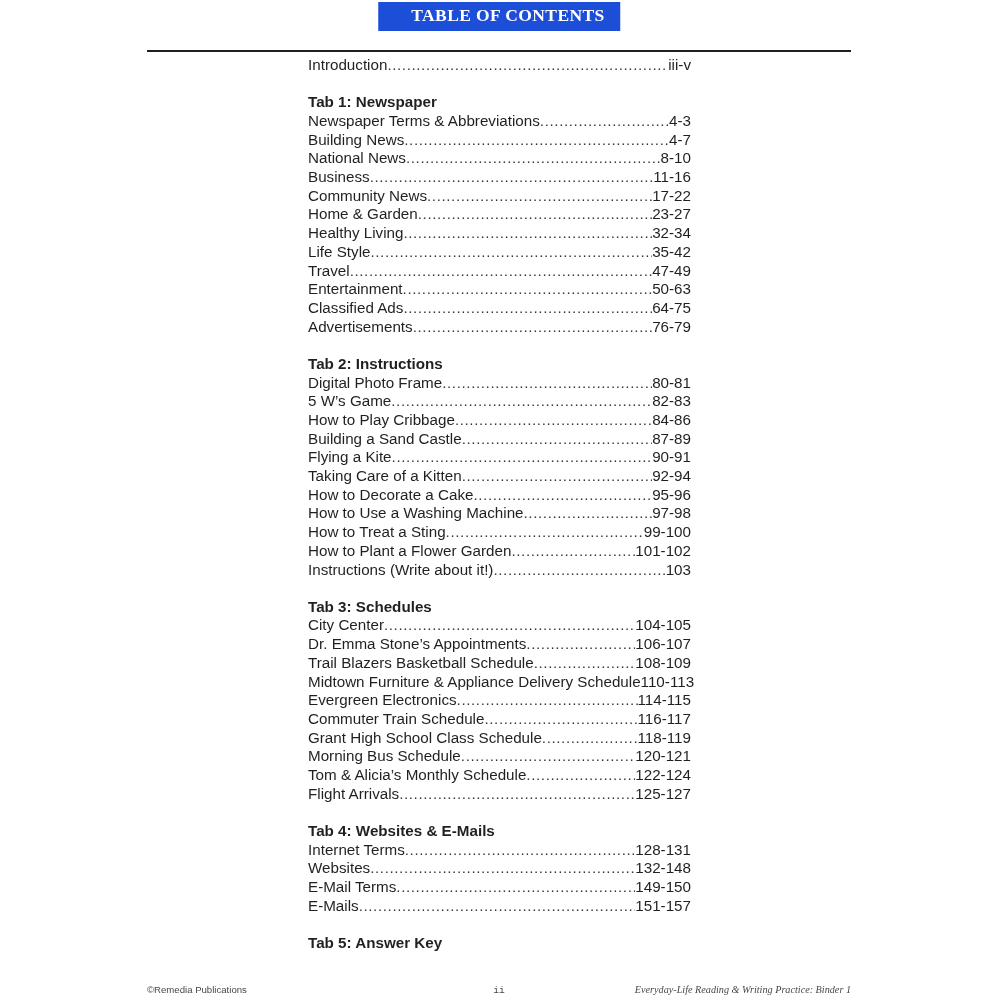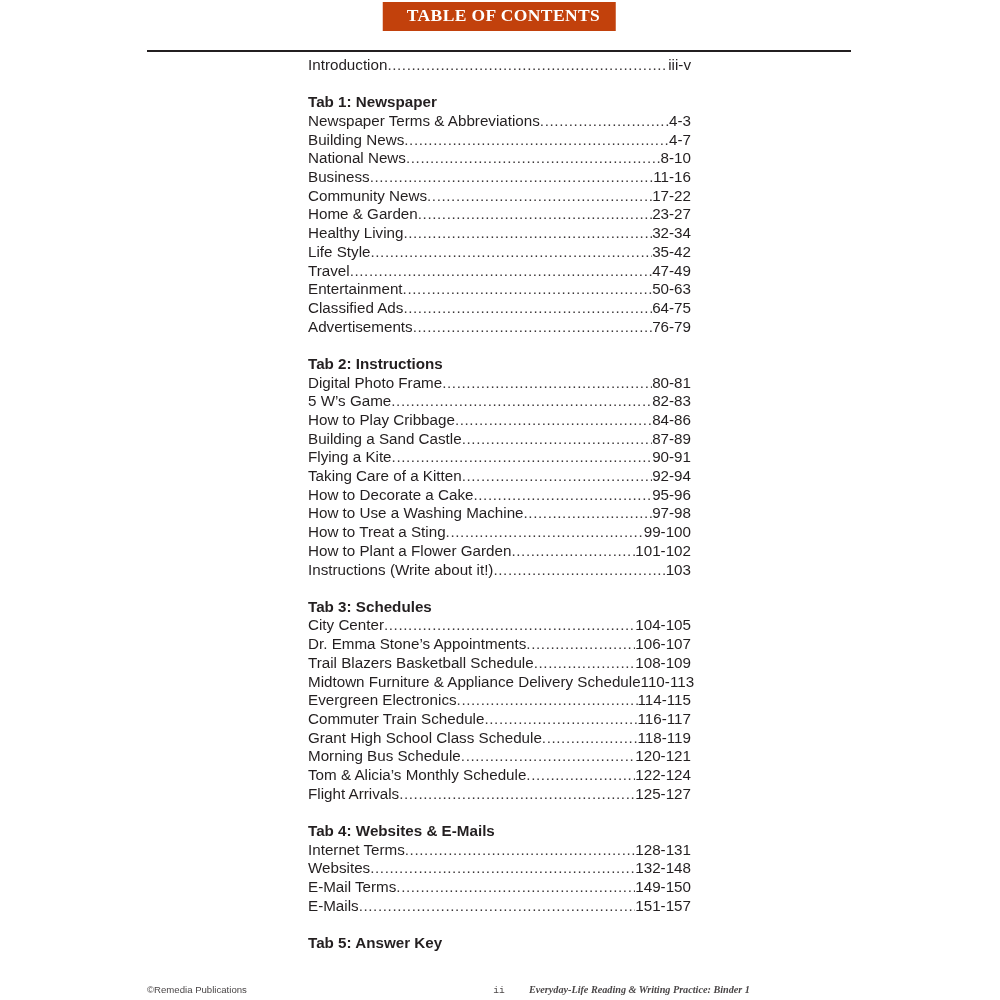--- a/index.html
+++ b/index.html
@@ -30,26 +30,26 @@
     right: 0;
     top: 28px;
     height: 2px;
     background: #231f20;
   }
   .header-badge {
     position: absolute;
     left: 50%;
     transform: translateX(-50%);
     top: -20px;
-    background: #c2410c;
+    background: #1d4ed8;
     color: #ffffff;
     font-size: 17.5px;
     font-weight: bold;
     letter-spacing: 0.4px;
-    padding: 5px 15px 6px 24px;
+    padding: 5px 15px 6px 33px;
     line-height: 1;
     white-space: nowrap;
     font-family: "Liberation Serif", serif;
   }
 
   
   .toc {
     position: absolute;
     left: 308px;
     top: 56px;
@@ -111,23 +111,23 @@
     text-align: left;
   }
   .footer .center {
     flex: 0 0 auto;
     width: 60px;
     text-align: center;
     font-family: Liberation Mono, monospace;
   }
   .footer .right {
     flex: 1 1 0;
-    text-align: left;
+    text-align: right;
     font-style: italic;
-    font-weight: bold;
+    font-weight: normal;
     font-family: "Liberation Serif", serif;
     font-size: 10.2px;
   }
 </style>
 </head>
 <body>
 
 <div class="header">
   <div class="header-rule"></div>
   <div class="header-badge">TABLE OF CONTENTS</div>

